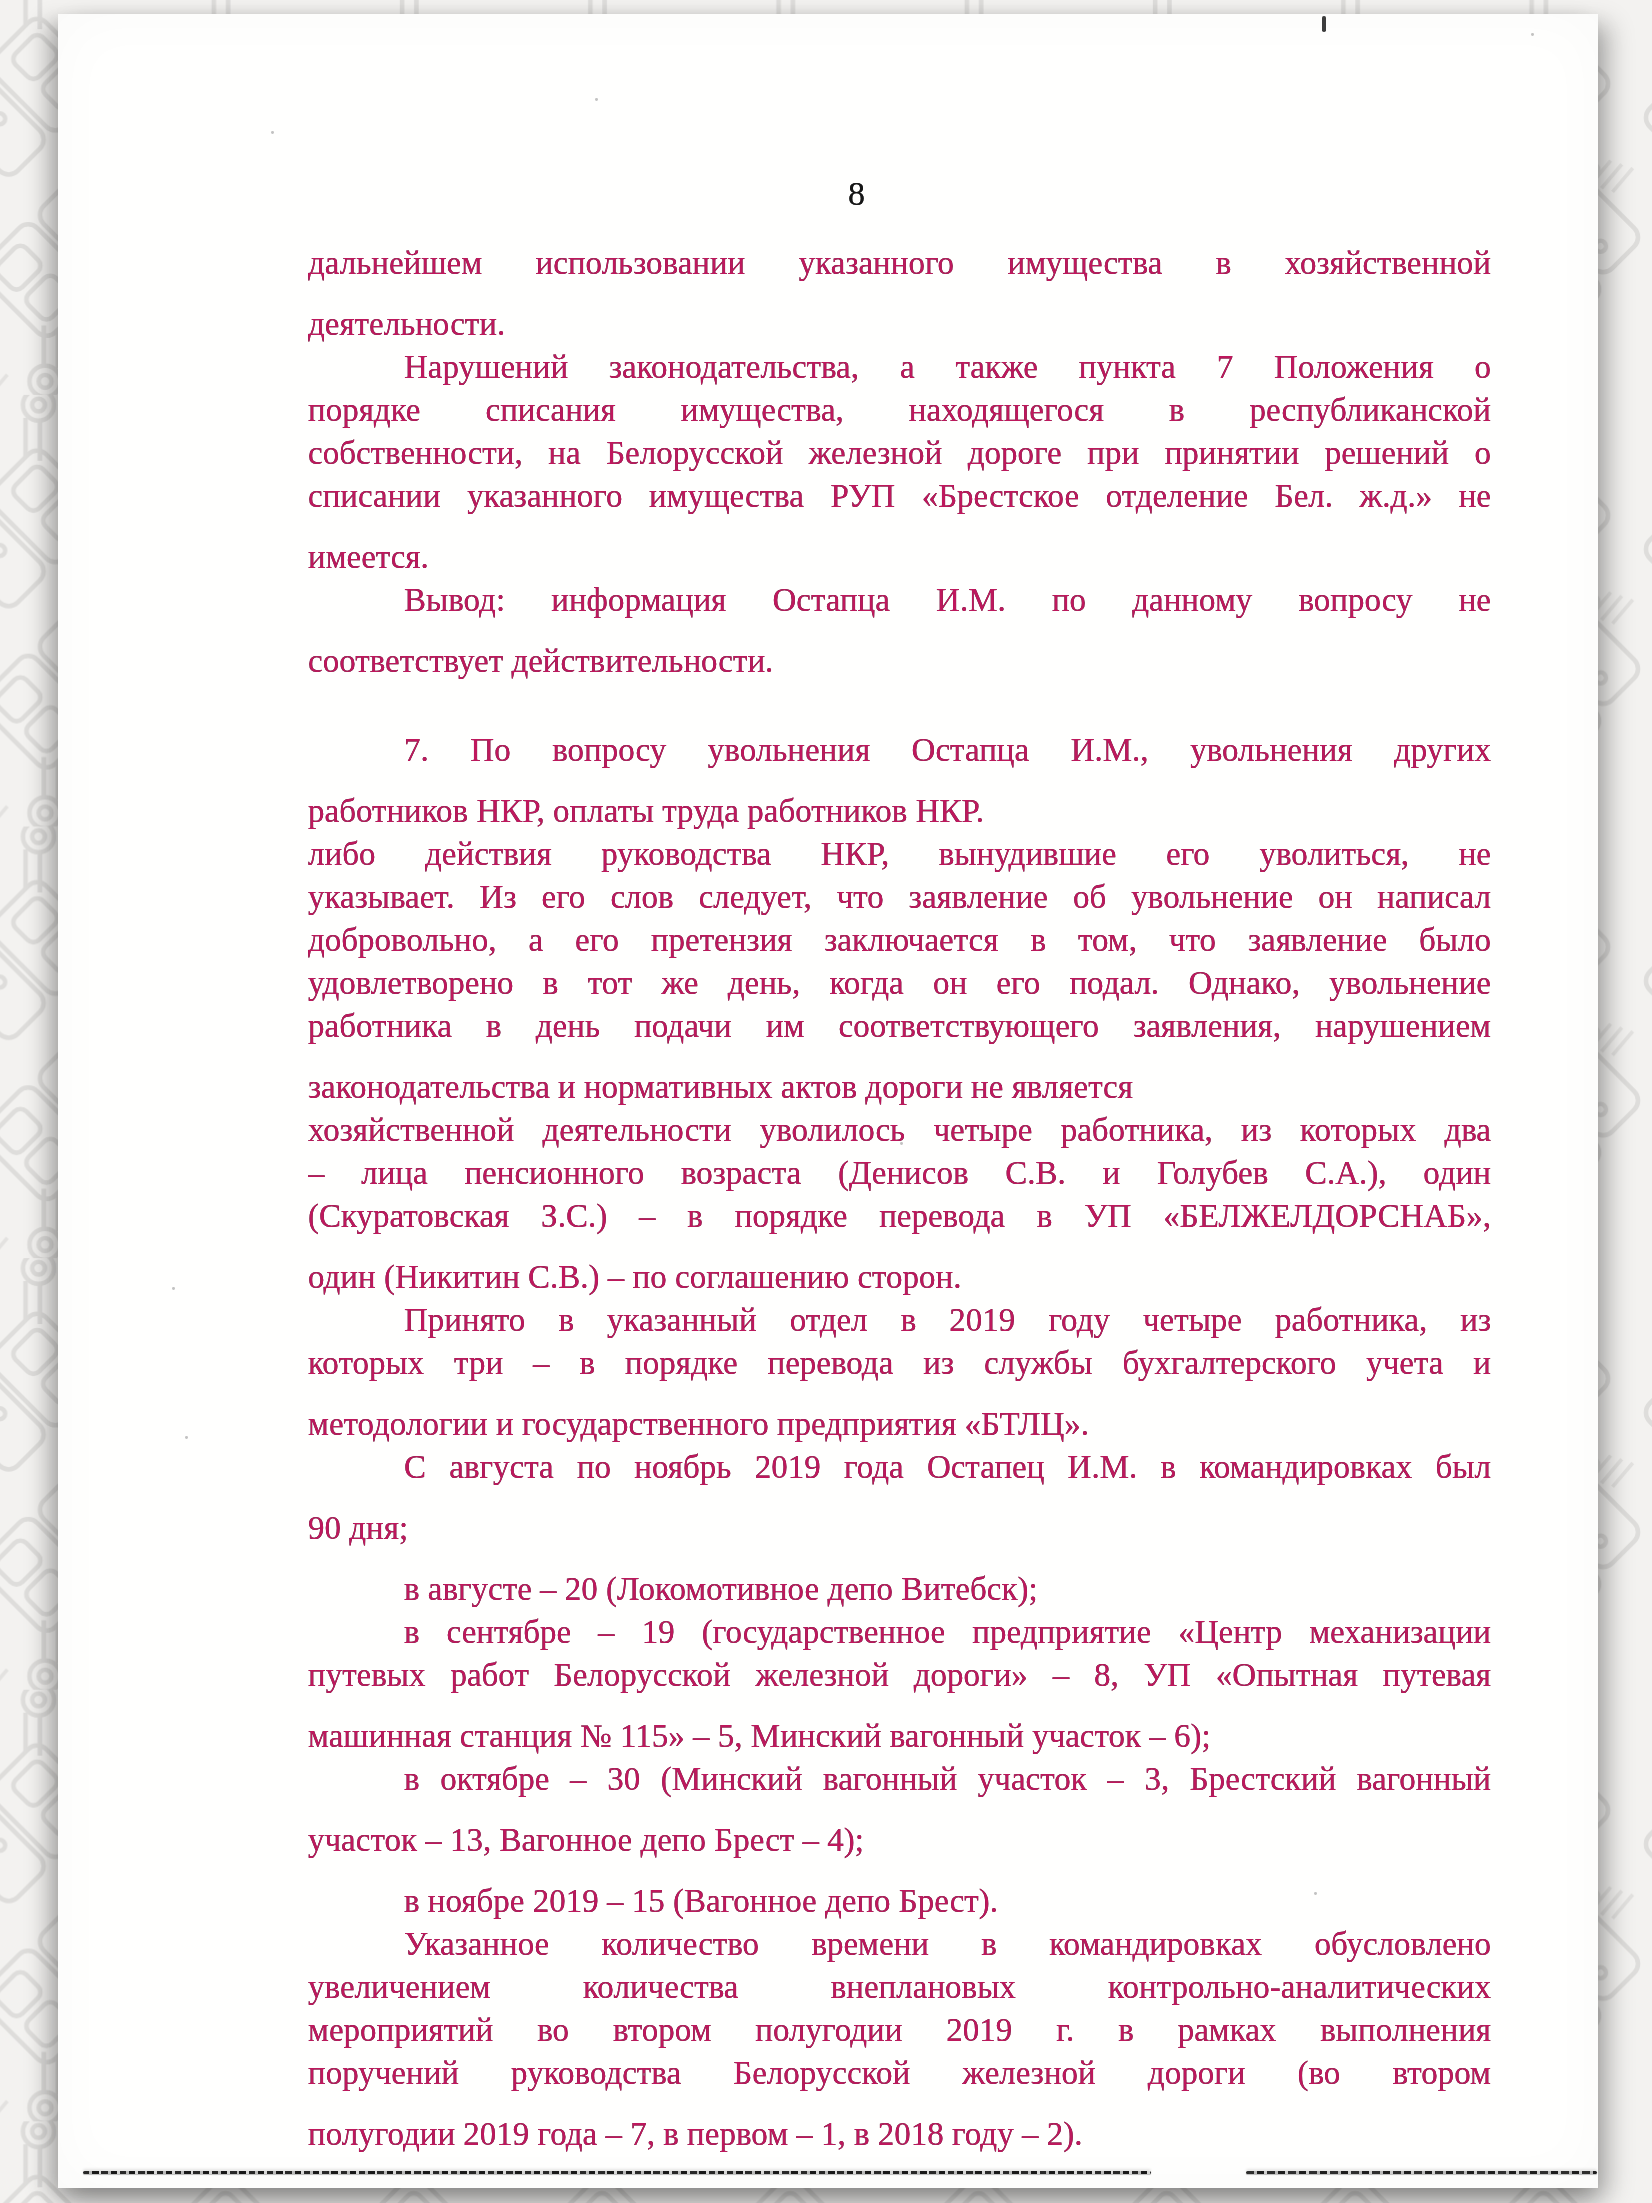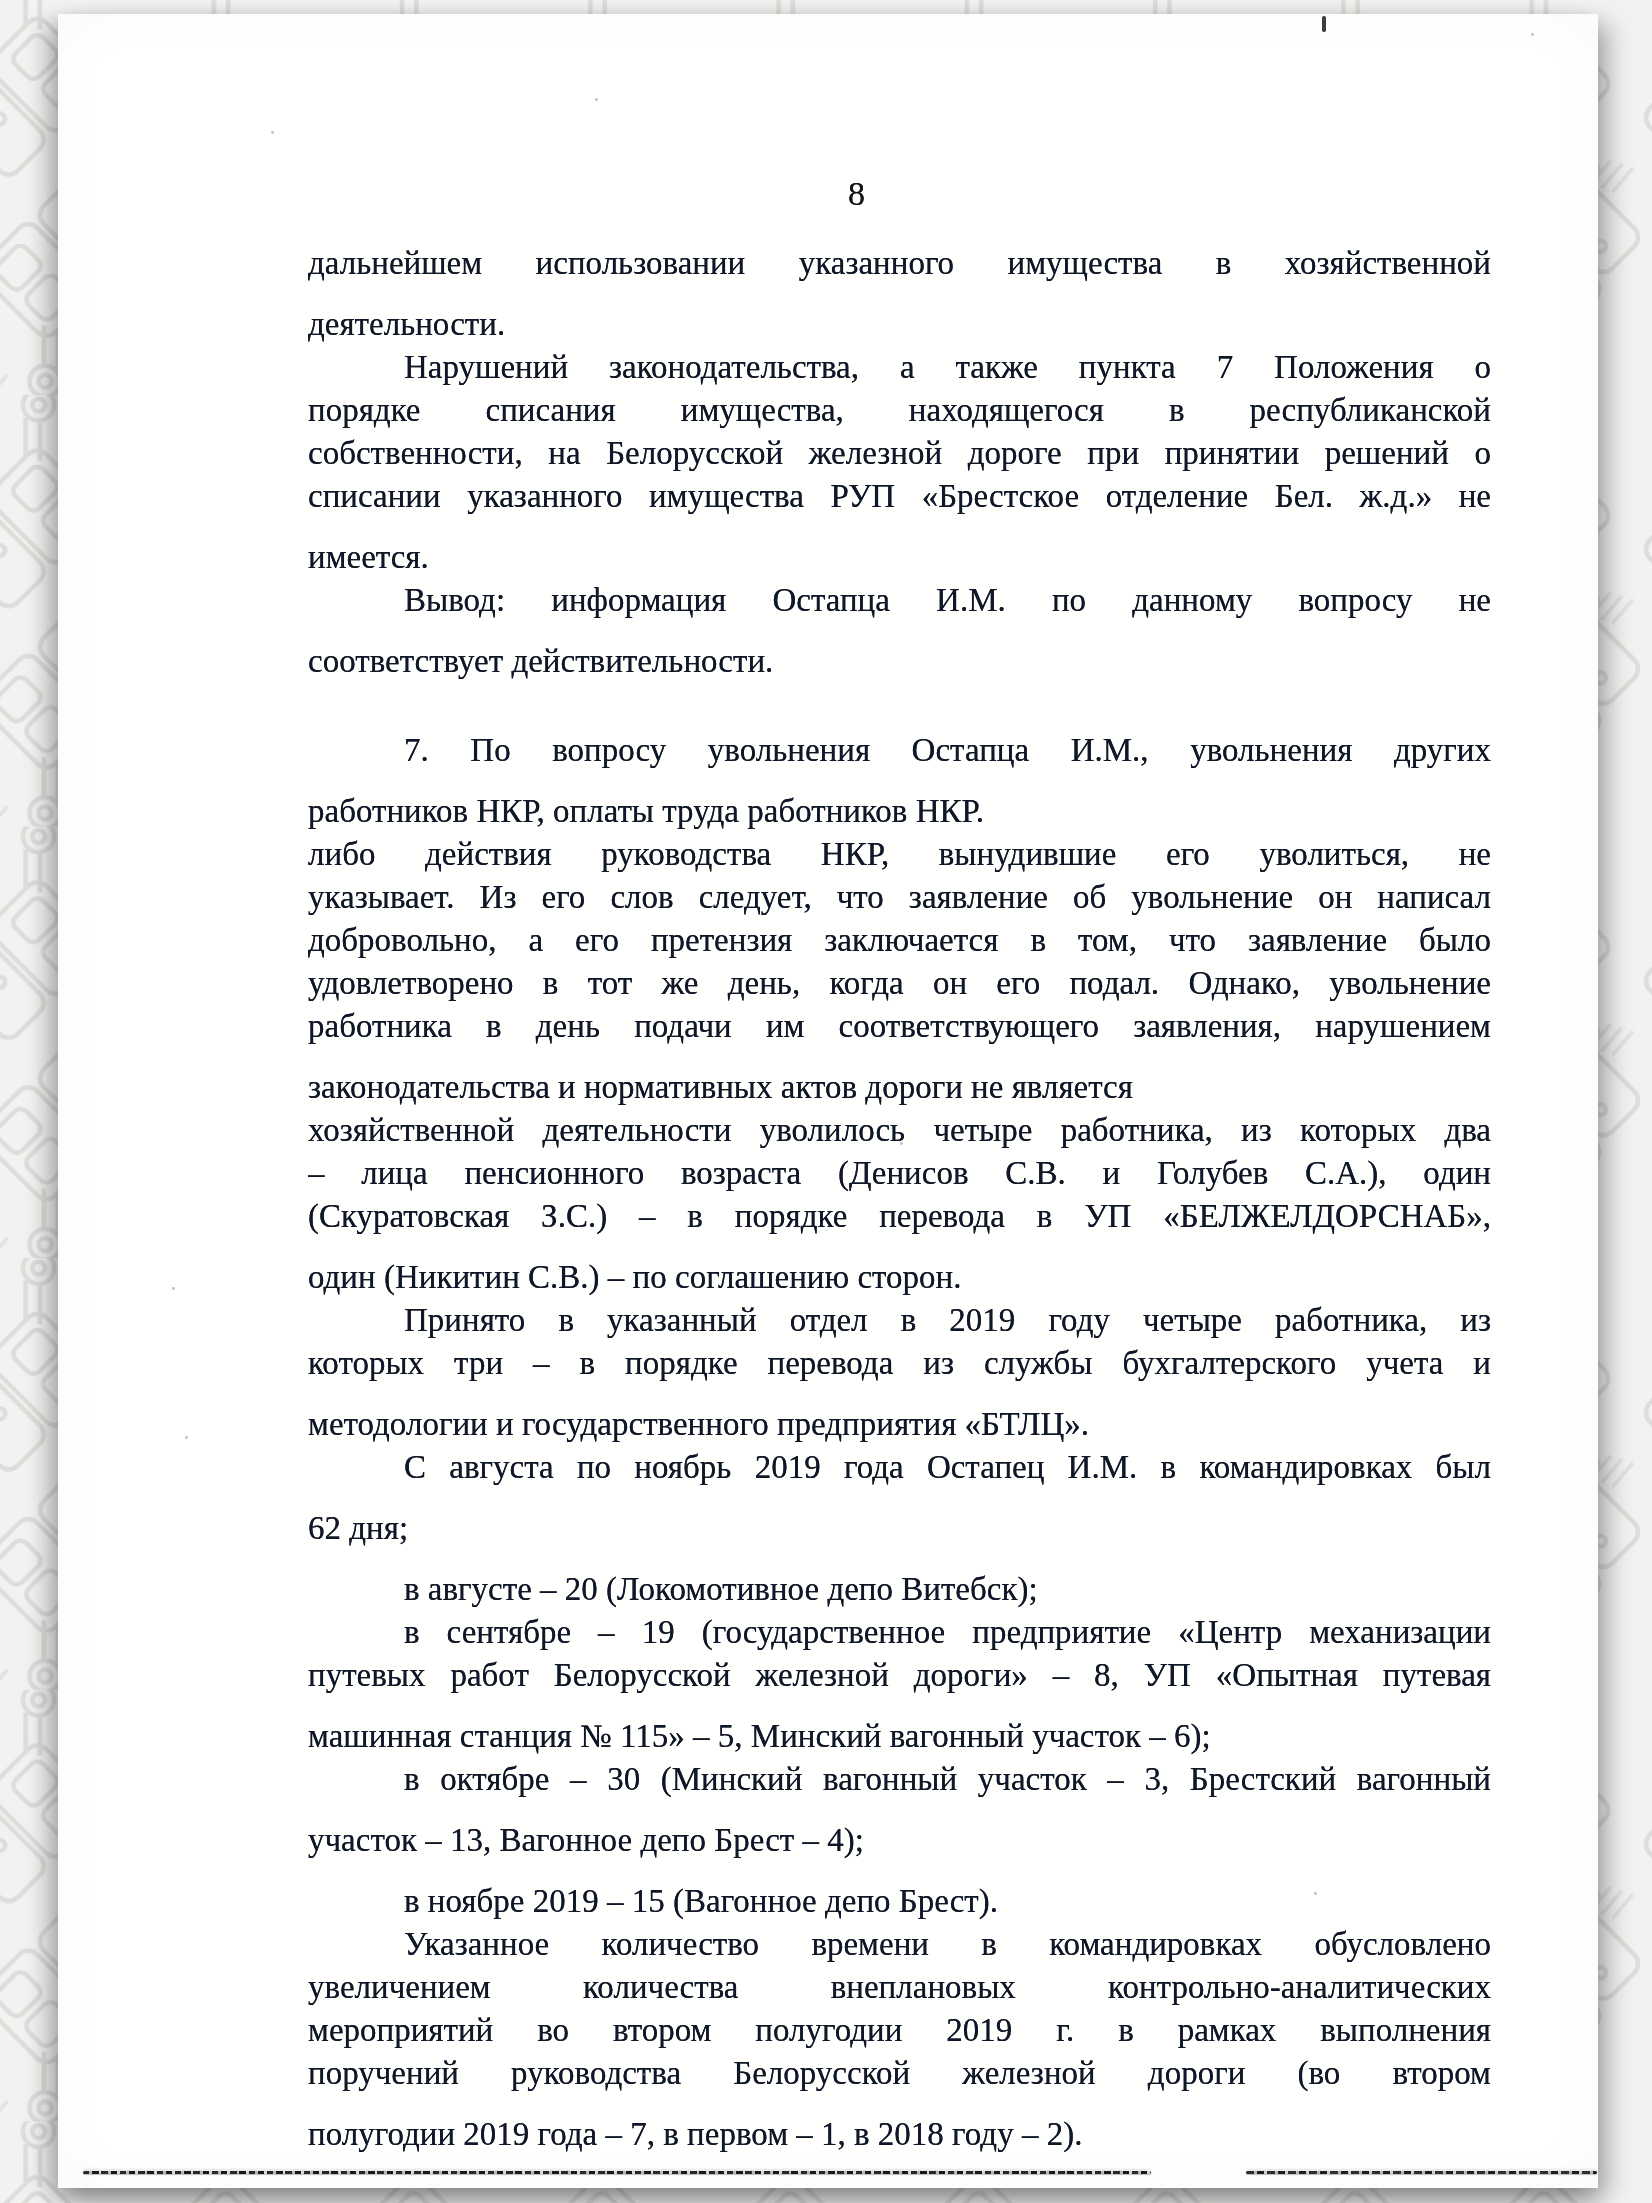--- a/index.html
+++ b/index.html
@@ -38,21 +38,21 @@
     font-size: 34px;
     color: #161616;
     text-shadow: 0 0 0.6px rgba(0,0,0,0.85);
   }
   
   .body-text {
     position: absolute;
     left: 250px; top: 228px;
     width: 1183px;
     font-size: 33px;
-    color: #0f172a;
+    color: #be185d;
     text-shadow: 0 0 0.6px rgba(0,0,0,0.85);
   }
   .line {
     height: 43px;
     line-height: 43px;
     text-align: justify;
     text-align-last: justify;
     overflow: hidden;
     white-space: normal;
   }
@@ -148,21 +148,21 @@
       <div class="line">работника в день подачи им соответствующего заявления, нарушением</div>
       <div class="line end">законодательства и нормативных актов дороги не является</div>
       <div class="line">хозяйственной деятельности уволилось четыре работника, из которых два</div>
       <div class="line">– лица пенсионного возраста (Денисов С.В. и Голубев С.А.), один</div>
       <div class="line">(Скуратовская З.С.) – в порядке перевода в УП «БЕЛЖЕЛДОРСНАБ»,</div>
       <div class="line end">один (Никитин С.В.) – по соглашению сторон.</div>
       <div class="line indent">Принято в указанный отдел в 2019 году четыре работника, из</div>
       <div class="line">которых три – в порядке перевода из службы бухгалтерского учета и</div>
       <div class="line end">методологии и государственного предприятия «БТЛЦ».</div>
       <div class="line indent">С августа по ноябрь 2019 года Остапец И.М. в командировках был</div>
-      <div class="line end">62 дня;</div>
+      <div class="line end">90 дня;</div>
       <div class="line indent end">в августе – 20 (Локомотивное депо Витебск);</div>
       <div class="line indent">в сентябре – 19 (государственное предприятие «Центр механизации</div>
       <div class="line">путевых работ Белорусской железной дороги» – 8, УП «Опытная путевая</div>
       <div class="line end">машинная станция № 115» – 5, Минский вагонный участок – 6);</div>
       <div class="line indent">в октябре – 30 (Минский вагонный участок – 3, Брестский вагонный</div>
       <div class="line end">участок – 13, Вагонное депо Брест – 4);</div>
       <div class="line indent end">в ноябре 2019 – 15 (Вагонное депо Брест).</div>
       <div class="line indent">Указанное количество времени в командировках обусловлено</div>
       <div class="line">увеличением количества внеплановых контрольно-аналитических</div>
       <div class="line">мероприятий во втором полугодии 2019 г. в рамках выполнения</div>

